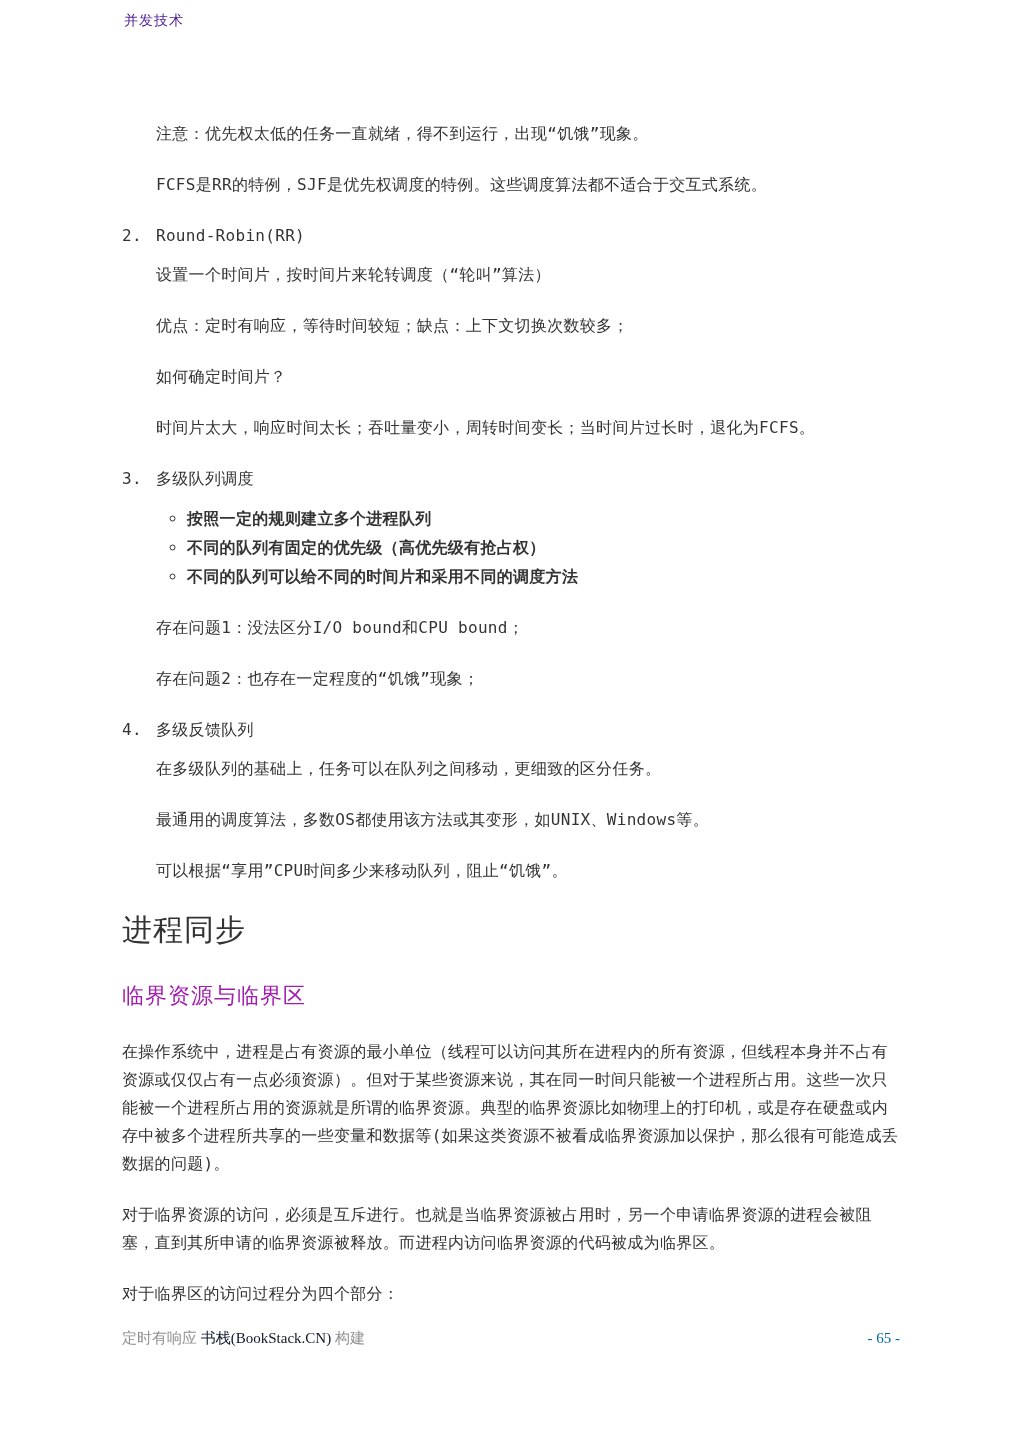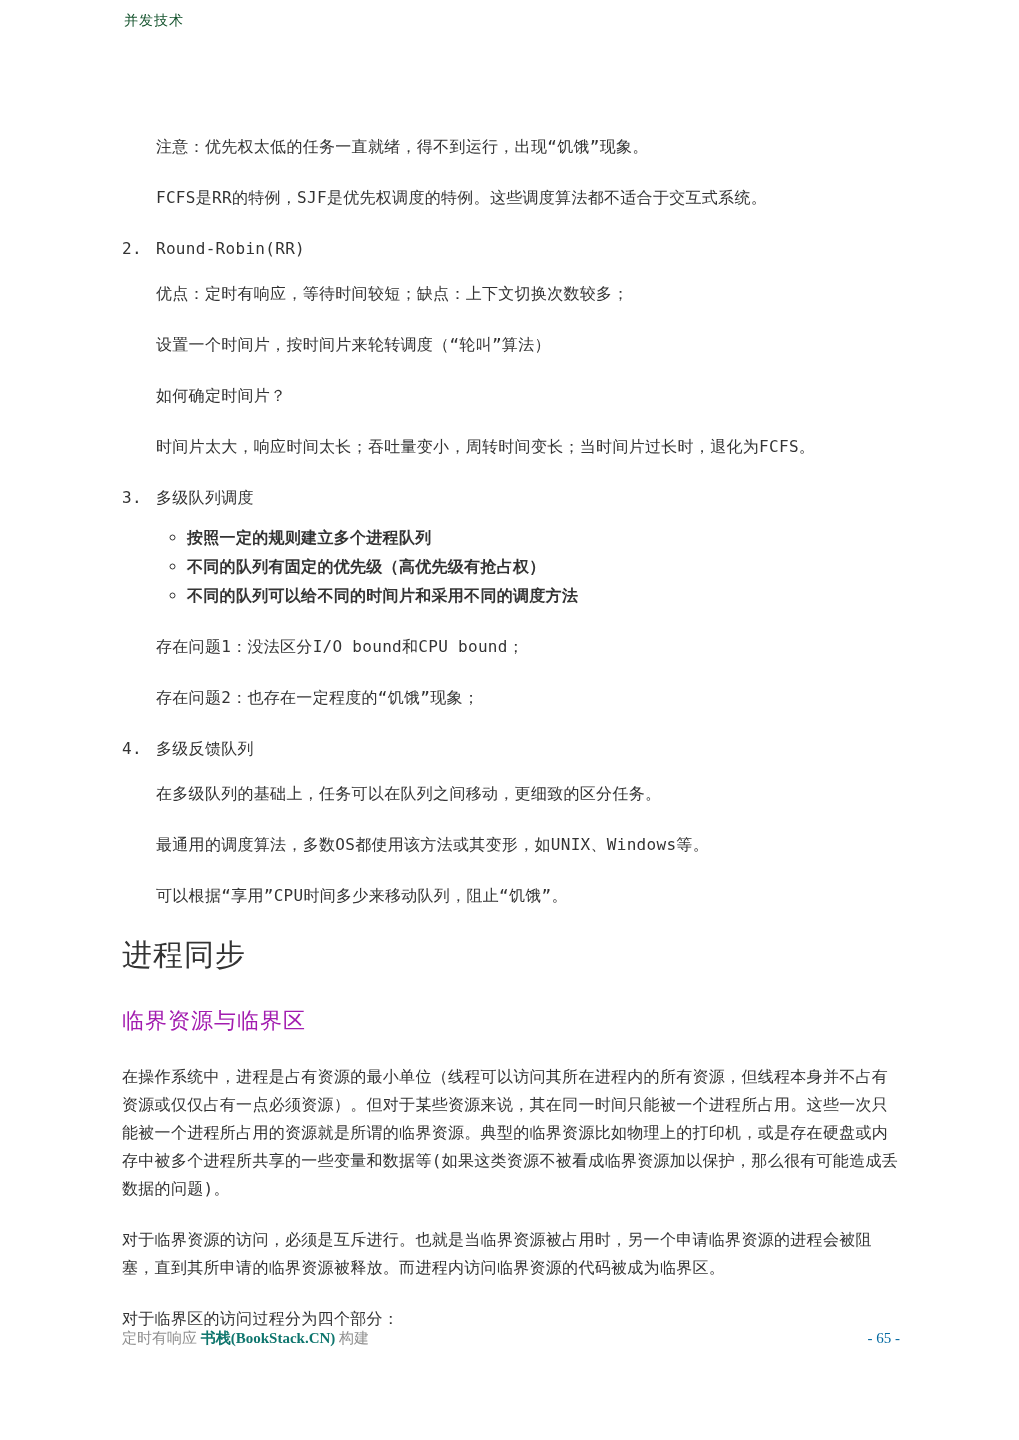--- a/index.html
+++ b/index.html
@@ -11,34 +11,34 @@
   .page {
     position: relative;
     width: 1019px; height: 1440px;
     background: #ffffff;
     overflow: hidden;
   }
   .page-header {
     position: absolute;
     top: 12px; left: 124px;
     font-size: 14px;
-    color: #14532d;
+    color: #4c1d95;
     letter-spacing: 1px;
   }
   .content {
     position: absolute;
     top: 116px; left: 122px;
     width: 778px;
     font-size: 16px;
     line-height: 28px;
     color: #333333;
     font-family: "DejaVu Sans Mono", "DejaVu Sans", sans-serif;
     letter-spacing: 0.3px;
   }
-  .para { margin: 17px 0 23px 0; }
+  .para { margin: 4px 0 23px 0; }
   .indent { margin-left: 34px; }
   .olist-item { margin: 0; }
   .li-head { display: flex; margin-bottom: 11px; }
   .li-num { width: 34px; flex: none; }
   .li-body .para { margin-left: 34px; }
   ul.bullets {
     list-style: circle;
     margin: 0 0 23px 34px;
     padding-left: 31px;
     line-height: 29px;
@@ -66,22 +66,22 @@
     top: 1329px; left: 122px;
     width: 778px;
     display: flex;
     justify-content: space-between;
     align-items: baseline;
     font-family: "Liberation Serif", "DejaVu Serif", serif;
     font-size: 15px;
     color: #8f8f8f;
   }
   .footer-link {
-    color: #0f766e;
-    font-weight: 700;
+    color: #0f172a;
+    font-weight: 400;
     text-decoration: none;
     cursor: pointer;
   }
   .footer-page { color: #0369a1; }
 </style>
 </head>
 <body>
 
 <div class="page">
 
@@ -93,22 +93,22 @@
 
     <p class="para indent">注意：优先权太低的任务一直就绪，得不到运行，出现“饥饿”现象。</p>
     <p class="para indent">FCFS是RR的特例，SJF是优先权调度的特例。这些调度算法都不适合于交互式系统。</p>
 
     <section class="olist-item">
       <div class="li-head">
         <span class="li-num">2.</span>
         <span class="li-title">Round-Robin(RR)</span>
       </div>
       <div class="li-body">
+        <p class="para">设置一个时间片，按时间片来轮转调度（“轮叫”算法）</p>
         <p class="para">优点：定时有响应，等待时间较短；缺点：上下文切换次数较多；</p>
-        <p class="para">设置一个时间片，按时间片来轮转调度（“轮叫”算法）</p>
         <p class="para">如何确定时间片？</p>
         <p class="para">时间片太大，响应时间太长；吞吐量变小，周转时间变长；当时间片过长时，退化为FCFS。</p>
       </div>
     </section>
 
     <section class="olist-item">
       <div class="li-head">
         <span class="li-num">3.</span>
         <span class="li-title">多级队列调度</span>
       </div>

